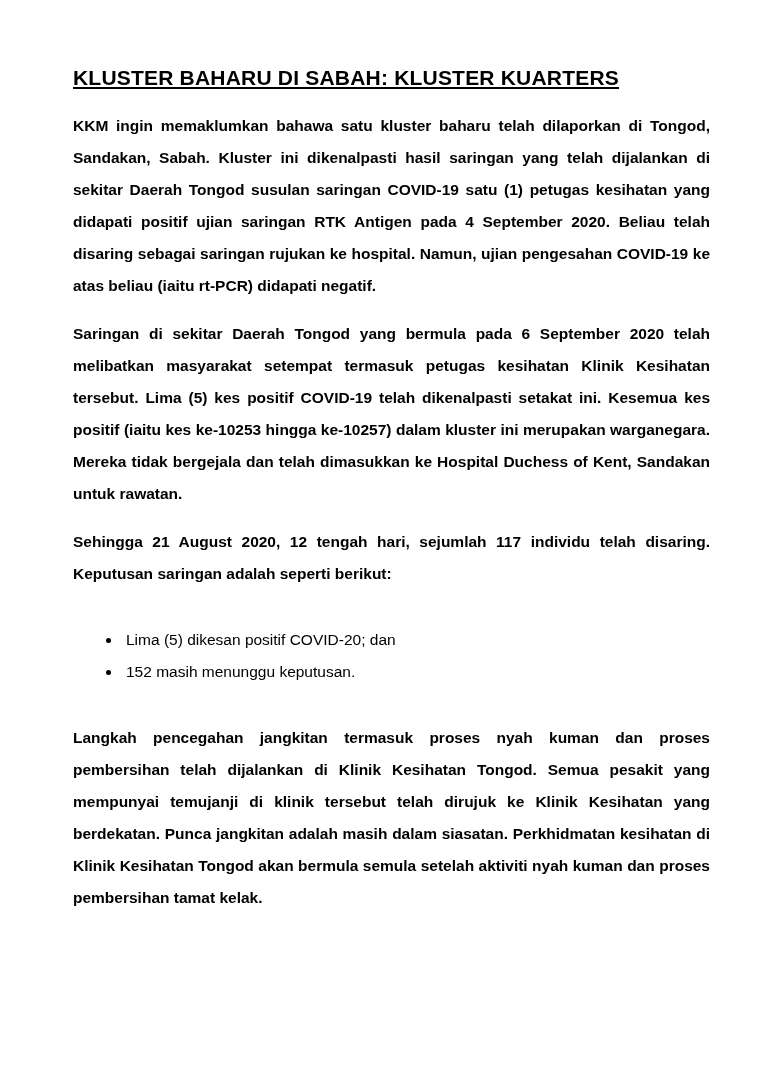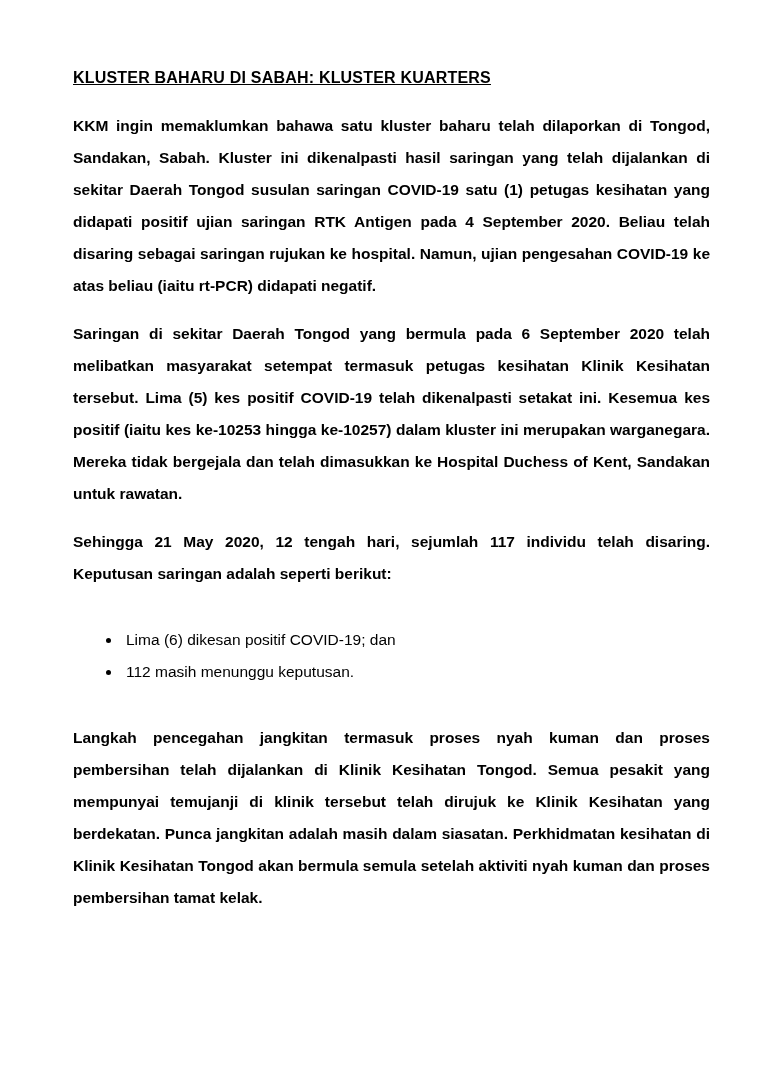--- a/index.html
+++ b/index.html
@@ -14,21 +14,21 @@
     box-sizing: border-box;
     background: #ffffff;
     color: #000000;
     font-family: "Liberation Sans", "DejaVu Sans", sans-serif;
     font-size: 15.5px;
     line-height: 32px;
     padding: 62px 53px 0 73px;
     overflow: hidden;
   }
   .doc-title {
-    font-size: 16px;
+    font-size: 21px;
     font-weight: bold;
     text-decoration: underline;
     line-height: 32px;
     margin: 0 0 16px 0;
     letter-spacing: 0.2px;
   }
   .doc-para {
     margin: 0 0 16px 0;
     text-align: justify;
     font-weight: bold;
@@ -47,22 +47,22 @@
 <body>
 
 <div class="page">
 
   <h1 class="doc-title">KLUSTER BAHARU DI SABAH: KLUSTER KUARTERS</h1>
 
   <p class="doc-para">KKM ingin memaklumkan bahawa satu kluster baharu telah dilaporkan di Tongod, Sandakan, Sabah. Kluster ini dikenalpasti hasil saringan yang telah dijalankan di sekitar Daerah Tongod susulan saringan COVID-19 satu (1) petugas kesihatan yang didapati positif ujian saringan RTK Antigen pada 4 September 2020. Beliau telah disaring sebagai saringan rujukan ke hospital. Namun, ujian pengesahan COVID-19 ke atas beliau (iaitu rt-PCR) didapati negatif.</p>
 
   <p class="doc-para">Saringan di sekitar Daerah Tongod yang bermula pada 6 September 2020 telah melibatkan masyarakat setempat termasuk petugas kesihatan Klinik Kesihatan tersebut. Lima (5) kes positif COVID-19 telah dikenalpasti setakat ini. Kesemua kes positif (iaitu kes ke-10253 hingga ke-10257) dalam kluster ini merupakan warganegara. Mereka tidak bergejala dan telah dimasukkan ke Hospital Duchess of Kent, Sandakan untuk rawatan.</p>
 
-  <p class="doc-para">Sehingga 21 May 2020, 12 tengah hari, sejumlah 117 individu telah disaring. Keputusan saringan adalah seperti berikut:</p>
+  <p class="doc-para">Sehingga 21 August 2020, 12 tengah hari, sejumlah 117 individu telah disaring. Keputusan saringan adalah seperti berikut:</p>
 
   <ul class="doc-list">
-    <li>Lima (6) dikesan positif COVID-19; dan</li>
-    <li>112 masih menunggu keputusan.</li>
+    <li>Lima (5) dikesan positif COVID-20; dan</li>
+    <li>152 masih menunggu keputusan.</li>
   </ul>
 
   <p class="doc-para">Langkah pencegahan jangkitan termasuk proses nyah kuman dan proses pembersihan telah dijalankan di Klinik Kesihatan Tongod. Semua pesakit yang mempunyai temujanji di klinik tersebut telah dirujuk ke Klinik Kesihatan yang berdekatan. Punca jangkitan adalah masih dalam siasatan. Perkhidmatan kesihatan di Klinik Kesihatan Tongod akan bermula semula setelah aktiviti nyah kuman dan proses pembersihan tamat kelak.</p>
 
 </div>
 
 </body></html>

